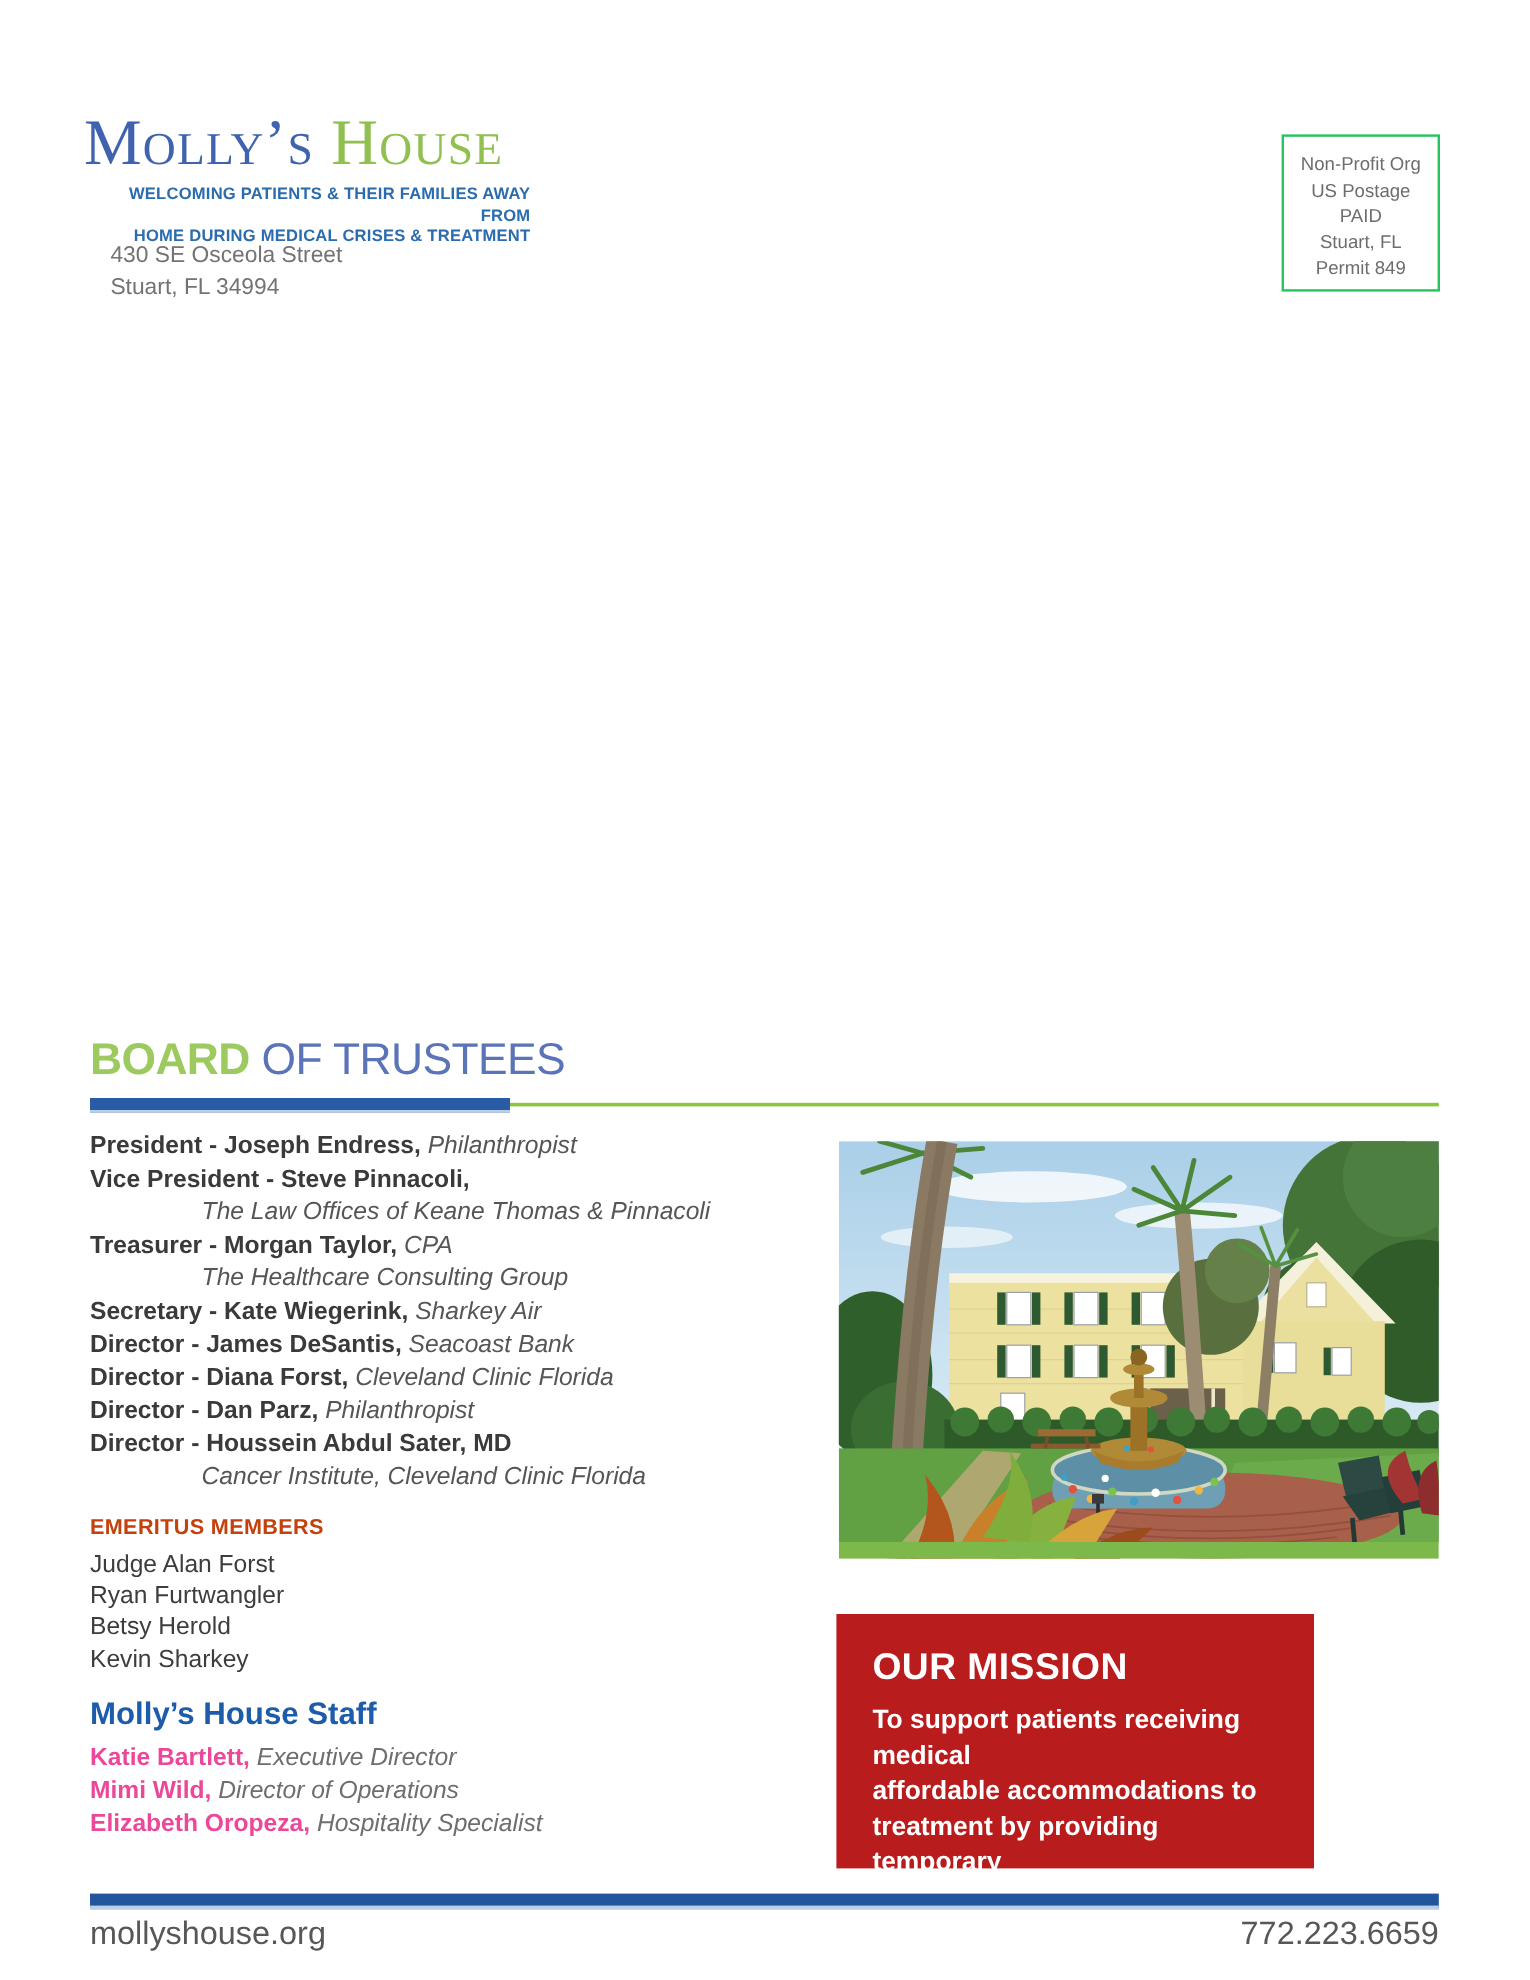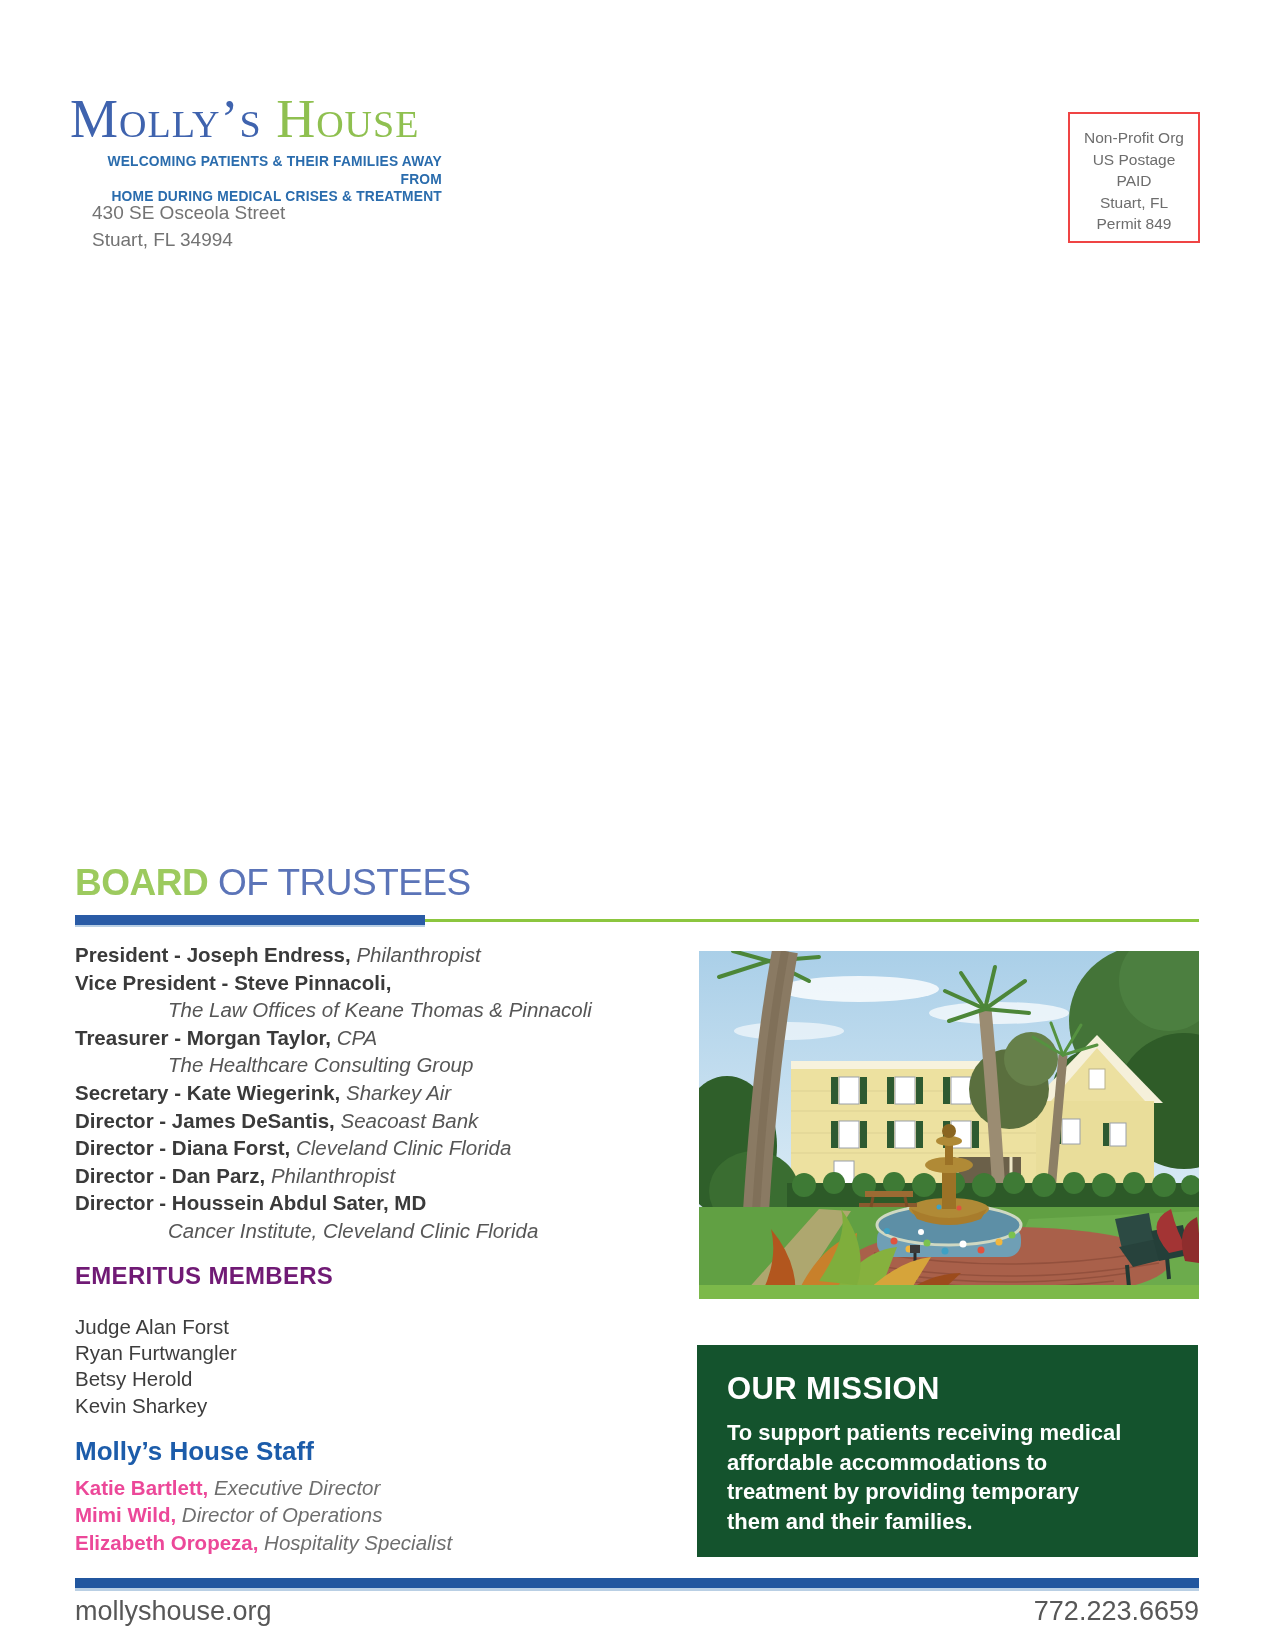--- a/index.html
+++ b/index.html
@@ -10,48 +10,48 @@
   .logo-block{position:absolute;left:70px;top:92px;width:372px;}
   .logo{font-family:"Liberation Serif",serif;font-variant:small-caps;font-size:54px;
         line-height:1;letter-spacing:1px;white-space:nowrap;}
   .logo .p1{color:#3f63ae;}
   .logo .p2{color:#8fc050;}
   .tagline{margin-top:7px;text-align:right;color:#2a6cad;font-weight:bold;
            font-size:13.8px;line-height:17.5px;letter-spacing:0.2px;}
   .address{position:absolute;left:92px;top:199px;font-size:19px;color:#737373;line-height:27px;}
 
   .postage{position:absolute;left:1068px;top:112px;width:132px;height:131px;
-           border:2px solid #ef4444;box-sizing:border-box;color:#6d6d6d;
+           border:2px solid #22c55e;box-sizing:border-box;color:#6d6d6d;
            font-size:15.5px;line-height:21.5px;text-align:center;padding-top:13px;}
 
   
   .section-heading{position:absolute;left:75px;top:862px;font-size:37px;letter-spacing:-0.5px;white-space:nowrap;}
   .section-heading .h1{color:#9cca5e;font-weight:bold;}
   .section-heading .h2{color:#5b74b8;font-weight:normal;}
   .rule-blue{position:absolute;left:75px;top:915px;width:350px;height:10px;background:#2a5ba6;border-bottom:2px solid #b9cfe4;}
   .rule-green{position:absolute;left:425px;top:919px;width:774px;height:3px;background:#8cc63f;}
 
   
   .left-col{position:absolute;left:75px;top:941px;width:575px;color:#3d3d3d;}
   .member{font-size:20.5px;line-height:27.6px;}
   .member .mb{font-weight:bold;color:#3a3a3a;}
   .member .mi{font-style:italic;color:#565656;}
   .cont{font-size:20.5px;line-height:27.6px;padding-left:93px;font-style:italic;color:#565656;}
-  .emeritus-heading{margin-top:17px;font-size:24px;font-weight:bold;color:#701a75;letter-spacing:0.3px;margin-bottom:24px;}
+  .emeritus-heading{margin-top:17px;font-size:18px;font-weight:bold;color:#c2410c;letter-spacing:0.3px;margin-bottom:8px;}
   .emeritus-name{font-size:20.5px;line-height:26.4px;color:#3d3d3d;}
   .staff-heading{margin-top:17px;font-size:26px;font-weight:bold;color:#1c5caa;margin-bottom:7px;}
   .staff-line{font-size:20.5px;line-height:27.3px;}
   .staff-line .sn{font-weight:bold;color:#ec4899;}
   .staff-line .sr{font-style:italic;color:#6e6e6e;}
 
   
   .photo{position:absolute;left:699px;top:951px;width:500px;height:348px;}
 
   
-  .mission{position:absolute;left:697px;top:1345px;width:501px;height:212px;background:#14532d;
+  .mission{position:absolute;left:697px;top:1345px;width:398px;height:212px;background:#b91c1c;
            color:#ffffff;box-sizing:border-box;padding:26px 20px 0 30px;}
   .mission-heading{font-size:31px;font-weight:bold;letter-spacing:0.4px;}
   .mission-body{margin-top:11px;font-size:22px;font-weight:bold;line-height:29.5px;}
 
   
   .footer-bar{position:absolute;left:75px;top:1578px;width:1124px;height:10px;background:#21569f;border-bottom:3px solid #b9cfe4;}
   .footer-web{position:absolute;left:75px;top:1596px;font-size:27px;color:#575757;}
   .footer-phone{position:absolute;right:76px;top:1596px;font-size:27px;color:#575757;}
 </style>
 </head>

